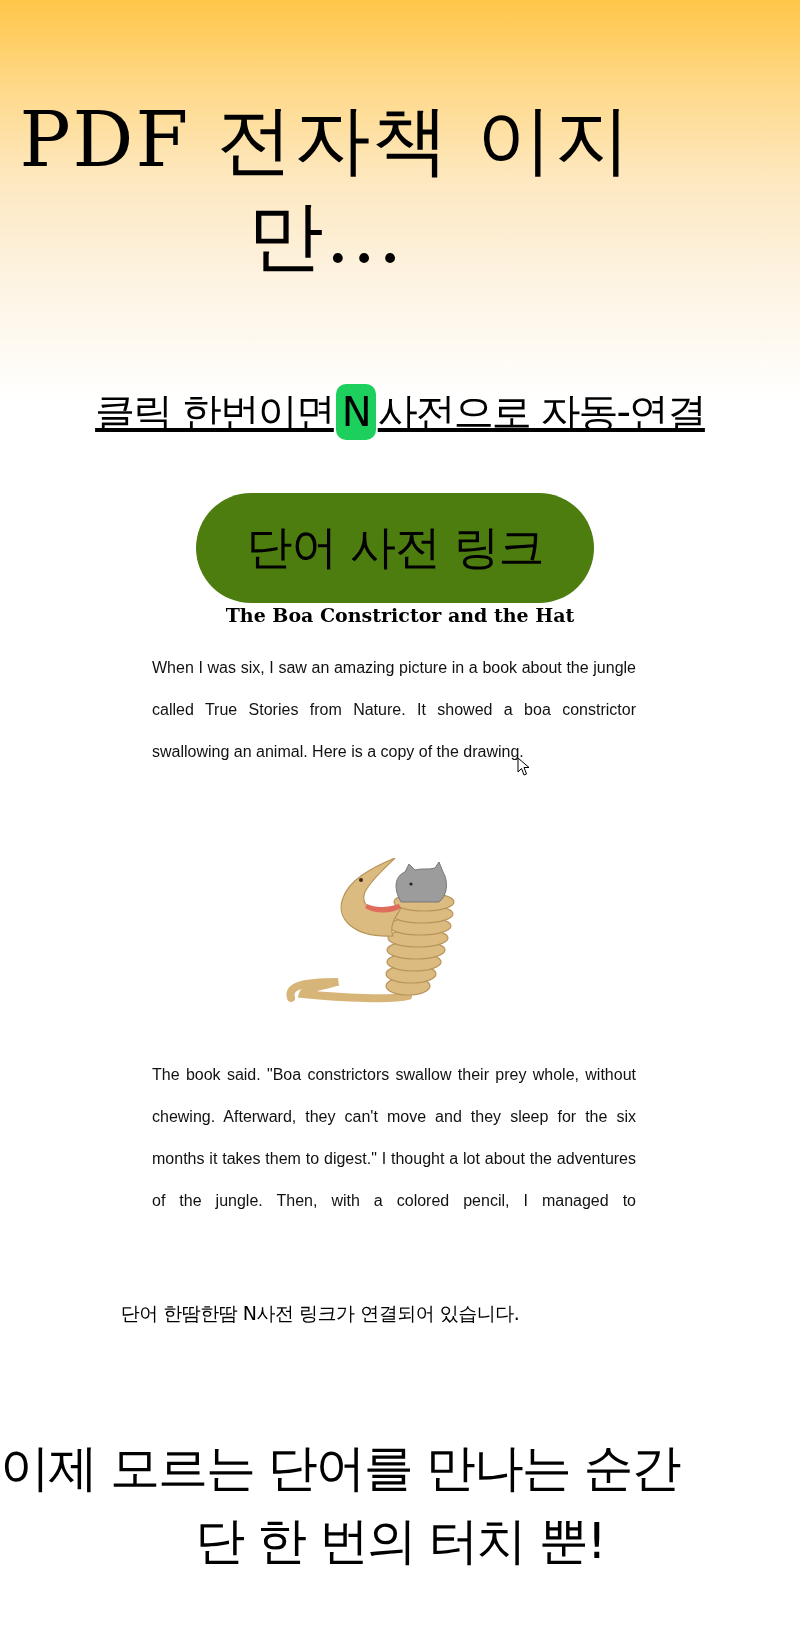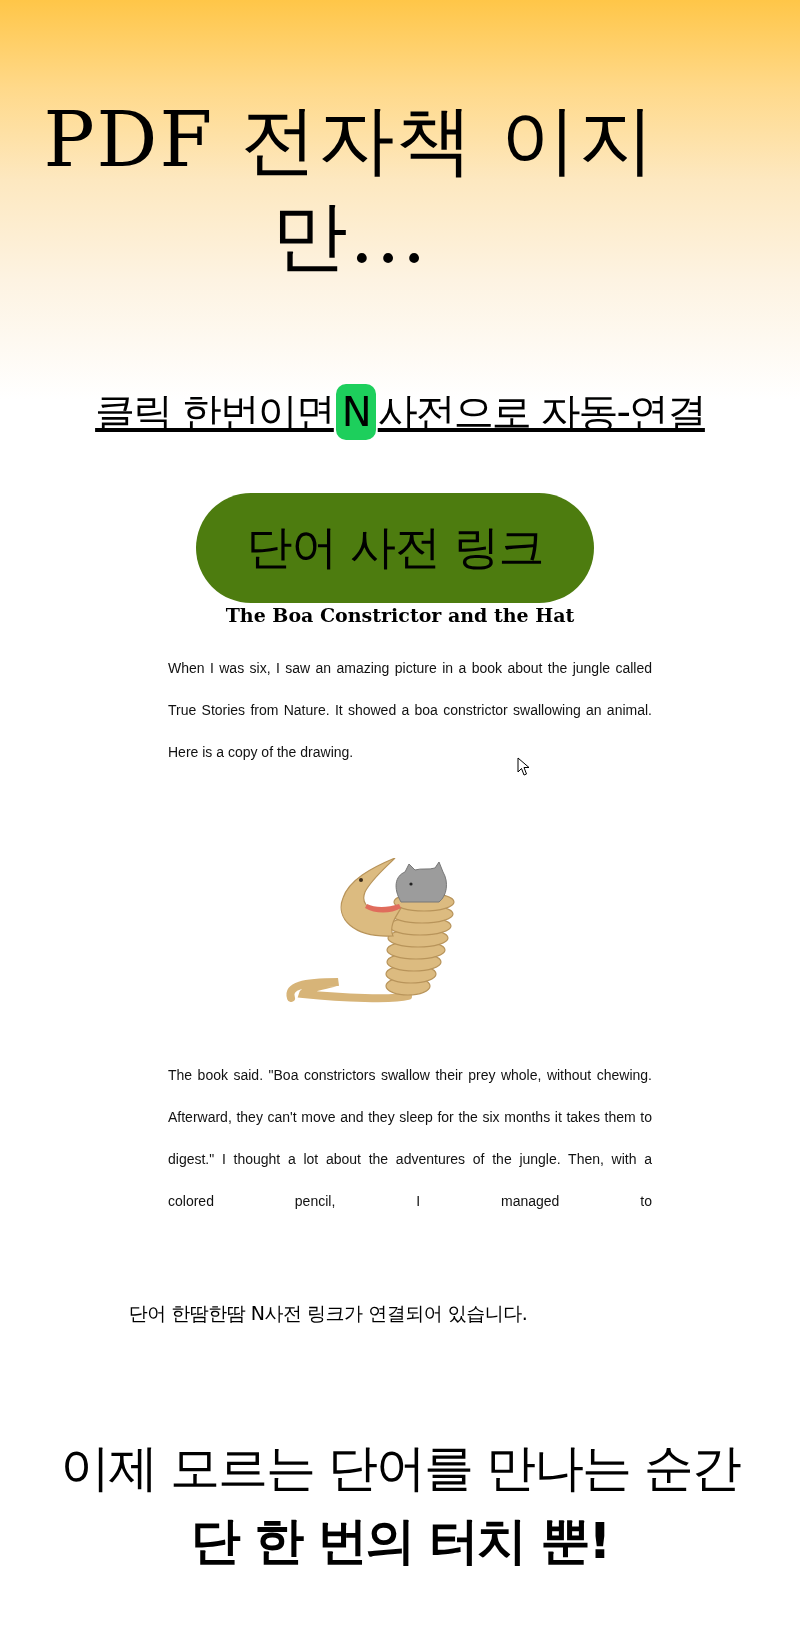--- a/index.html
+++ b/index.html
@@ -1,42 +1,42 @@
 <!DOCTYPE html>
 <html><head>
 <meta charset="utf-8">
 <style>
   html, body { margin:0; padding:0; }
   body { width:800px; height:1635px; position:relative; overflow:hidden; background:#ffffff;
     font-family:"DejaVu Sans", sans-serif; color:#000; }
   .hero { position:absolute; left:0; top:0; width:800px; height:400px;
     background:linear-gradient(to bottom, #ffc648 0%, #ffd98a 22%, #fde8c0 45%, #fdf3e2 70%, #ffffff 100%); }
   .hero-title { position:absolute; left:0; top:92px; width:652px; text-align:center;
-    font-family:"DejaVu Serif", serif; font-size:76px; line-height:96px; font-weight:normal; letter-spacing:2px;padding-left:24px; }
+    font-family:"DejaVu Serif", serif; font-size:76px; line-height:96px; font-weight:normal; letter-spacing:2px; }
   .subtitle { position:absolute; left:0; top:382px; width:800px; text-align:center;
     font-size:40px; line-height:60px; letter-spacing:-2px;text-decoration:underline; }
   .n-badge { display:inline-block; background:#1dcf5c; color:#000; border-radius:10px;
     padding:0 6px; line-height:56px; margin:0 2px; }
   .pill { position:absolute; left:196px; top:493px; width:398px; height:110px; border-radius:55px;
     background:#4d7c0f; display:flex; align-items:center; justify-content:center;
     font-size:46px; letter-spacing:-1px; }
   .book-title { position:absolute; left:0; top:600px; width:800px; text-align:center;
     font-family:"DejaVu Serif", serif; font-weight:bold; font-size:19px; line-height:30px; }
   .para { position:absolute; left:152px; width:484px; font-family:"Liberation Sans", sans-serif;
-    font-size:14px; line-height:42px; text-align:justify; text-align-last:left; color:#111;margin-left:16px; }
+    font-size:16px; line-height:42px; text-align:justify; text-align-last:left; color:#111; }
   .para1 { top:647px; }
   .para2 { top:1054px; text-align-last:justify; }
   .cursor { position:absolute; left:517px; top:757px; width:14px; height:20px; }
   .illus { position:absolute; left:283px; top:858px; width:180px; height:150px; }
   .caption { position:absolute; left:0; top:1298px; width:640px; text-align:center;
-    font-size:19px; line-height:30px; letter-spacing:-0.5px;padding-left:8px; }
-  .cta1 { position:absolute; left:0; top:1435px; width:800px; text-align:center;
+    font-size:19px; line-height:30px; letter-spacing:-0.5px; }
+  .cta1 { position:absolute; left:0; top:1435px; width:800px; text-align:left;
     font-size:50px; line-height:66px; letter-spacing:-2px; }
   .cta2 { position:absolute; left:0; top:1508px; width:800px; text-align:center;
-    font-size:50px; line-height:66px; font-weight:bold; letter-spacing:-2px; }
+    font-size:50px; line-height:66px; font-weight:normal; letter-spacing:-2px; }
 </style>
 </head>
 <body>
 
 <div class="hero">
   <div class="hero-title">PDF 전자책 이지만...</div>
 </div>
 
 <div class="subtitle">
   <span>클릭 한번이면</span><span class="n-badge">N</span><span>사전으로 자동-연결</span>

